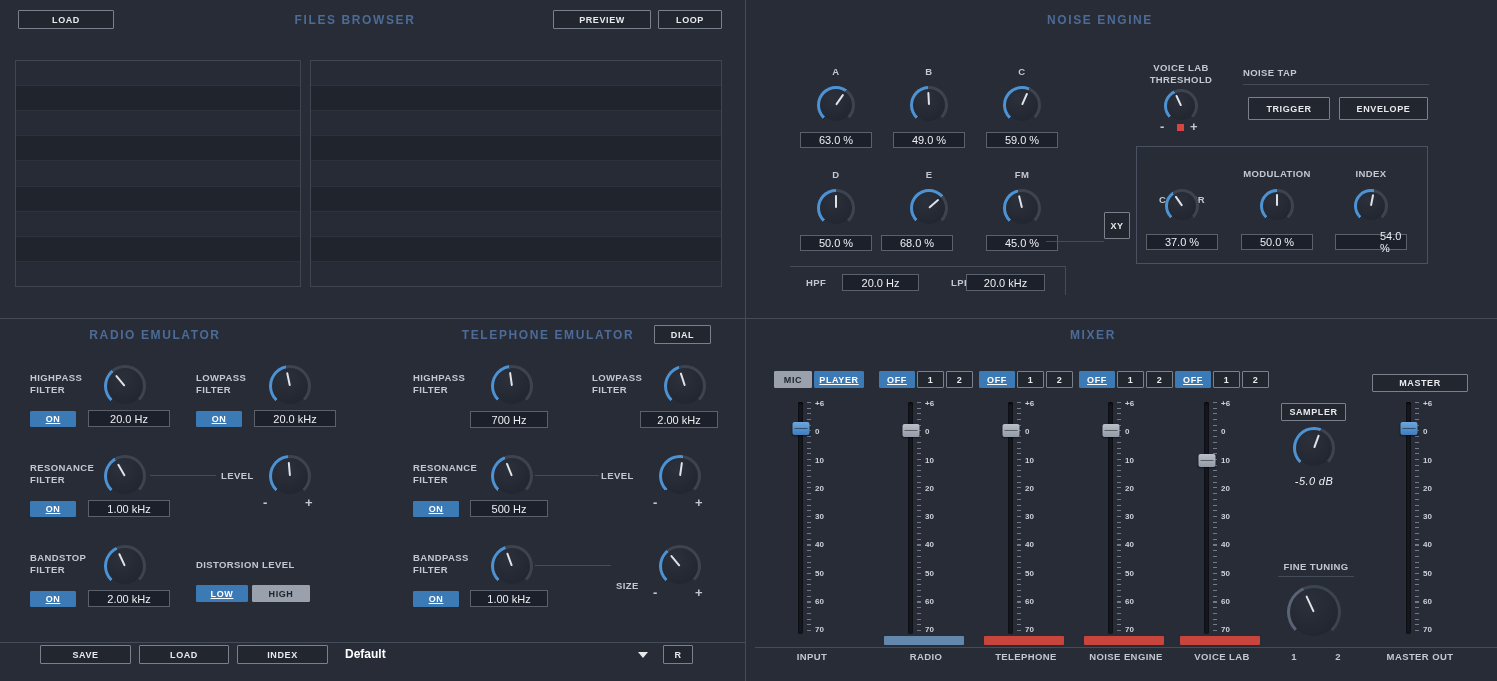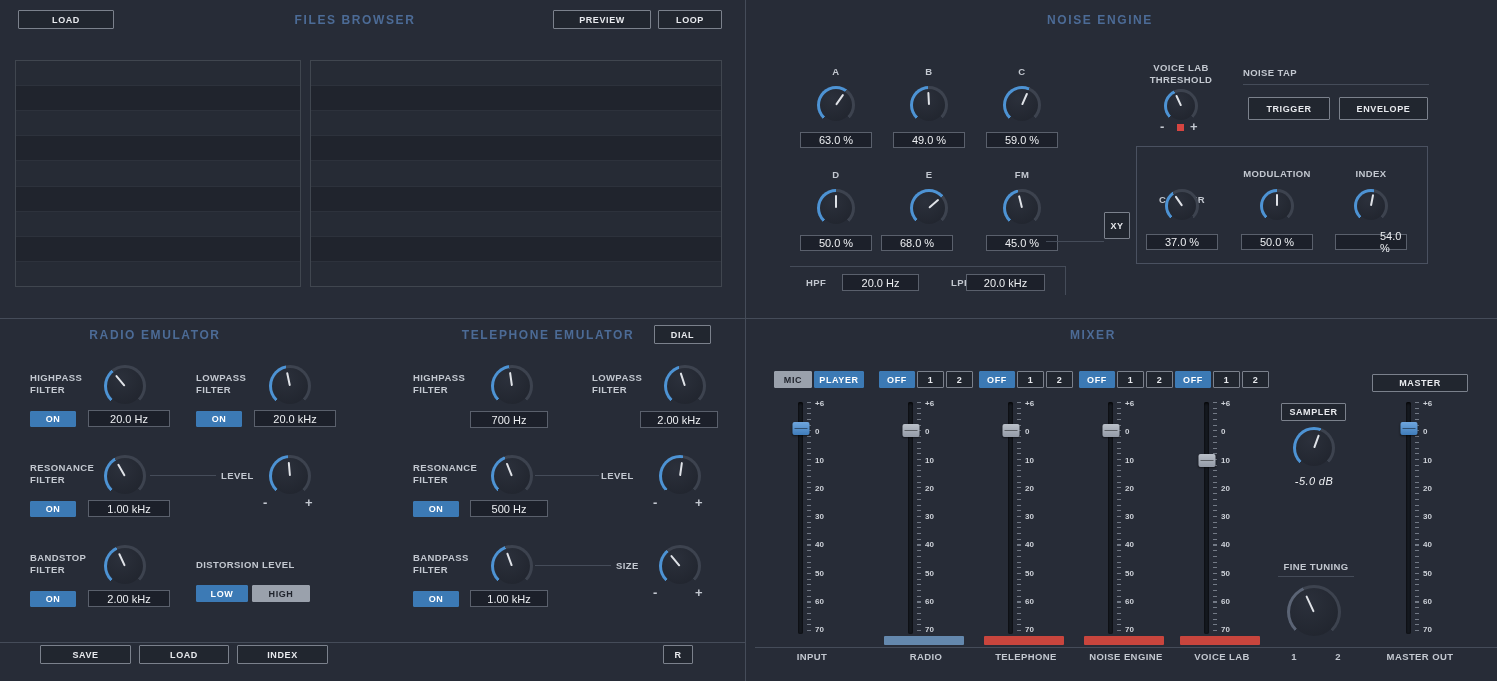--- a/index.html
+++ b/index.html
@@ -1,20 +1,20 @@
 <!DOCTYPE html>
 <html><head>
 <meta charset="utf-8">
 <style>
 *{margin:0;padding:0;box-sizing:border-box;}
 body{background:#14171d;font-family:"Liberation Sans",sans-serif;}
 #stage{position:relative;width:1497px;height:681px;background:#272c37;overflow:hidden;}
 .title{position:absolute;color:#4c6b96;font-weight:bold;font-size:12px;letter-spacing:1.6px;text-align:center;}
 .btn{position:absolute;display:flex;align-items:center;justify-content:center;background:#21262f;border:1px solid #7b818c;color:#e8eaee;font-size:9px;font-weight:bold;letter-spacing:.6px;border-radius:1px;cursor:default;}
-.btn.blue{background:#3c7ab5;border-color:#3c7ab5;color:#fff;}
+.btn.blue{background:#3c7ab5;border-color:#3c7ab5;color:#fff;text-decoration:underline;}
 .btn.gray{background:#9aa1ac;border-color:#9aa1ac;color:#20242d;}
 .vbox{position:absolute;display:flex;align-items:center;justify-content:center;background:#1c202a;border:1px solid #5a606c;color:#edeff2;font-size:11px;}
 .lbl{position:absolute;color:#c3c8d0;font-size:9.5px;font-weight:bold;letter-spacing:.4px;line-height:12px;}
 .ctr{text-align:center;}
 .line{position:absolute;background:#454c59;}
 .knob{position:absolute;border-radius:50%;background:conic-gradient(from 225deg,var(--ka,#4d93d4) 0 var(--arc,135deg),#3d434f var(--arc,135deg) 270deg,transparent 270deg 360deg);}
 .knob::before{content:"";position:absolute;inset:3px;border-radius:50%;background:radial-gradient(circle at 38% 30%,#2b303b,#1f232c);}
 .knob::after{content:"";position:absolute;left:calc(50% - 1px);bottom:50%;width:2px;height:34%;background:#dfe2e7;transform-origin:50% 100%;transform:rotate(var(--rot,0deg));border-radius:1px;}
 .filelist{position:absolute;background:#20242d;border:1px solid #40464f;display:flex;flex-direction:column;}
 .frow{flex:1;border-bottom:1px solid #2d323c;}
@@ -213,21 +213,21 @@
 
   <div class="lbl" style="left:413px;top:552px;">
     <div>BANDPASS</div>
     <div>FILTER</div>
   </div>
   <div class="knob" style="left:491px;top:545px;width:42px;height:42px;--rot:-20deg;--arc:115deg;"></div>
   <div class="btn blue" style="left:413px;top:591px;width:46px;height:16px;">ON</div>
   <div class="vbox" style="left:470px;top:590px;width:78px;height:17px;">1.00 kHz</div>
 
   <div class="line" style="left:535px;top:565px;width:76px;height:1px;"></div>
-  <div class="lbl" style="left:616px;top:560px;">SIZE</div>
+  <div class="lbl" style="left:616px;top:580px;">SIZE</div>
   <div class="knob" style="left:659px;top:545px;width:42px;height:42px;--rot:-40deg;--arc:95deg;"></div>
   <div class="mp" style="left:653px;top:585px;">-</div>
   <div class="mp" style="left:695px;top:585px;">+</div>
 
   <div class="btn gray" style="left:774px;top:371px;width:38px;height:17px;">MIC</div>
   <div class="btn blue" style="left:814px;top:371px;width:50px;height:17px;">PLAYER</div>
   <div class="fader" style="left:798px;top:402px;">
     <div class="track">
         <div class="handle blue" style="top:20px;"></div>
       </div>
@@ -363,15 +363,19 @@
         <span>50</span>
         <span>60</span>
         <span>70</span>
       </div>
   </div>
   <div class="chname" style="left:1380px;top:651px;width:80px;">MASTER OUT</div>
 
   <div class="btn" style="left:40px;top:645px;width:91px;height:19px;">SAVE</div>
   <div class="btn" style="left:139px;top:645px;width:90px;height:19px;">LOAD</div>
   <div class="btn" style="left:237px;top:645px;width:91px;height:19px;">INDEX</div>
+  <div style="position:absolute;left:340px;top:644px;width:312px;height:21px;">
+    <div class="preset" style="left:5px;top:3px;">Default</div>
+    <div class="droparrow" style="left:298px;top:8px;"></div>
+  </div>
   <div class="btn" style="left:663px;top:645px;width:30px;height:19px;">R</div>
 
 </div>
 
 </body></html>

